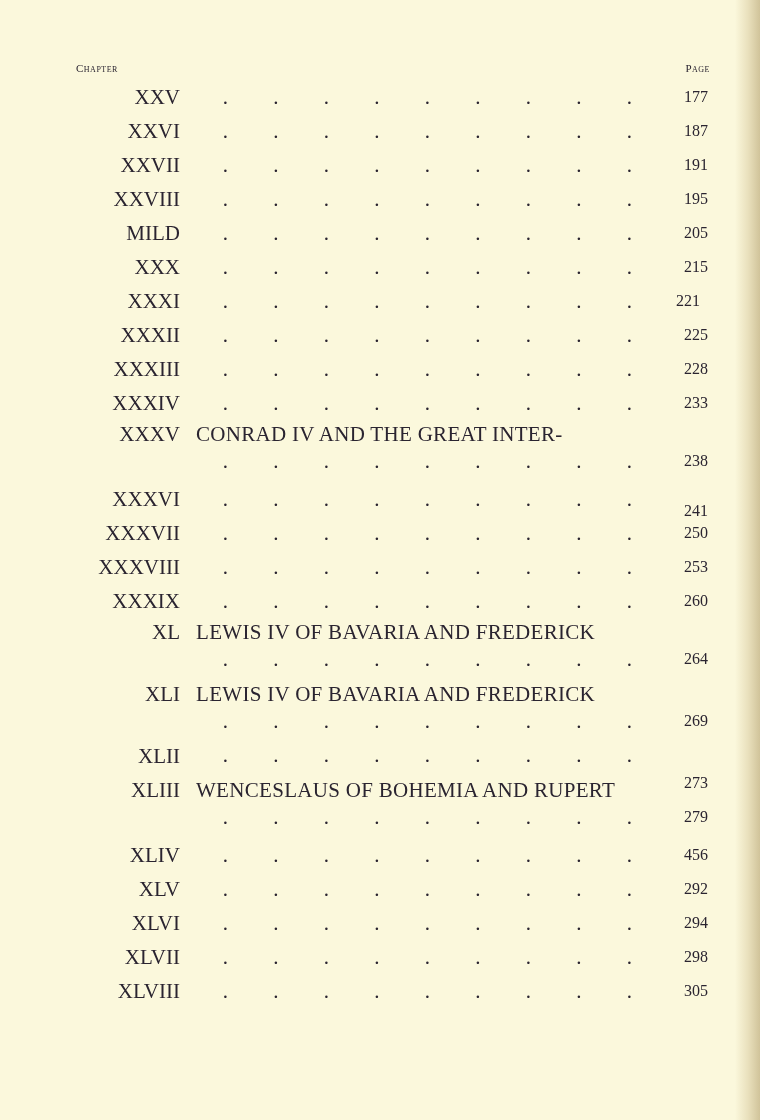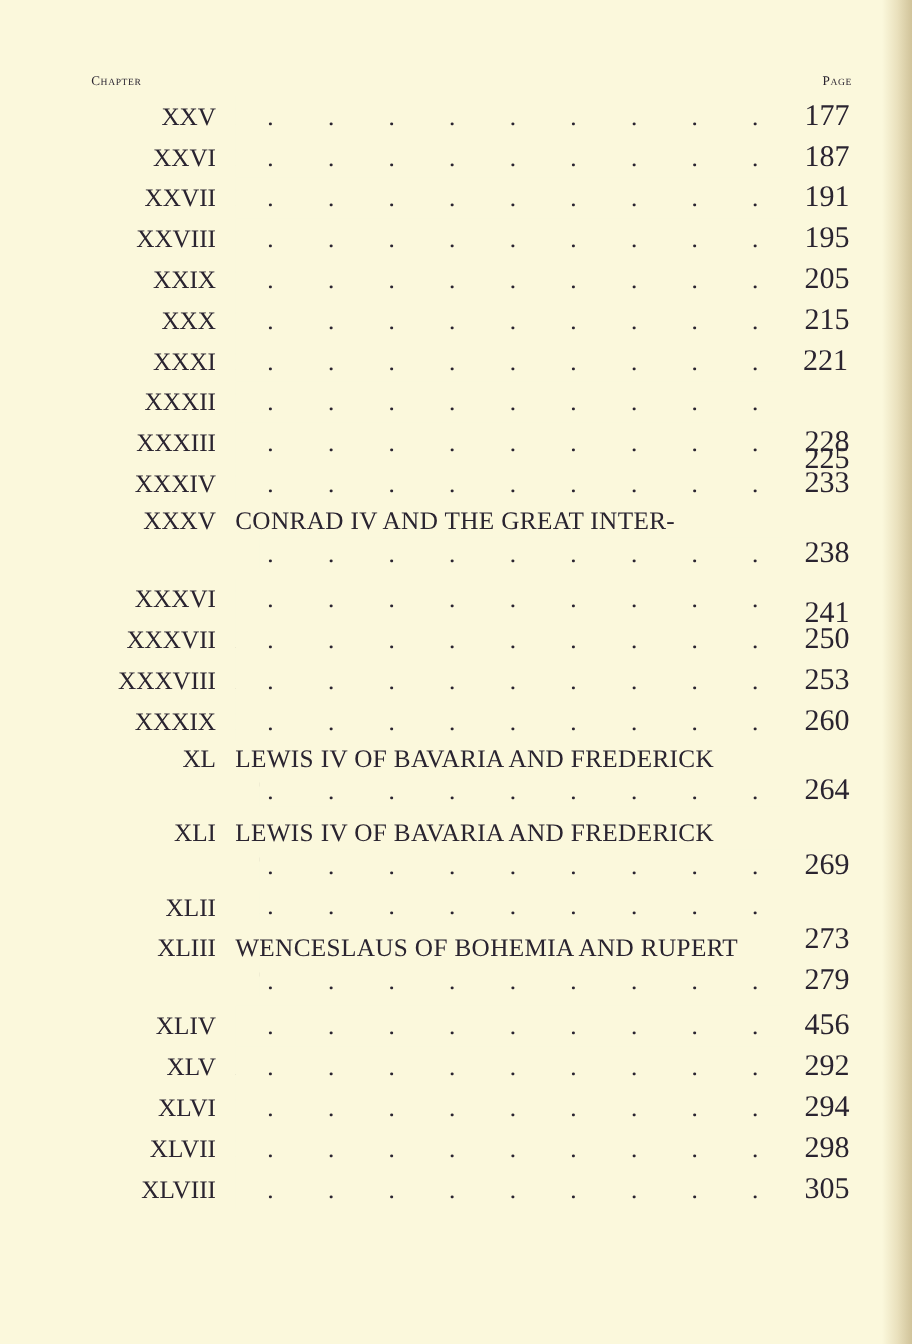--- a/index.html
+++ b/index.html
@@ -34,21 +34,21 @@
     overflow: hidden;
   }
   .title-line.cont { margin-left: 216px; width: 436px; height: 26px; line-height: 26px; }
   .title-line.first-of-multi { height: 28px; line-height: 28px; letter-spacing: 0.3px; }
   .dots {
     position: absolute; right: 0; top: 0; background: #fbf8dc;
     padding-left: 6px; letter-spacing: 20px; font-size: 21px;
   }
   .pg {
     position: absolute; left: 668px; width: 40px; text-align: right;
-    font-size: 25px; font-family: "Liberation Serif", "DejaVu Serif", serif;
+    font-size: 16px; font-family: "Liberation Serif", "DejaVu Serif", serif;
   }
 </style>
 </head>
 <body>
 
 <div class="page">
   <div class="header">
     <span class="left">Chapter</span>
     <span class="right">Page</span>
   </div>
@@ -67,38 +67,38 @@
         <span class="num" style="top: 0px; line-height: 34px; right: 580px;">XXVII</span>
         <div class="title-line"><span>LOTHAR THE SAXON</span><span class="dots">. . . . . . . . . . . . . . .</span></div>
         <span class="pg" style="top: 0px; line-height: 34px;">191</span>
       </div>
       <div class="entry">
         <span class="num" style="top: 0px; line-height: 34px; right: 580px;">XXVIII</span>
         <div class="title-line"><span>CONRAD III</span><span class="dots">. . . . . . . . . . . . . . .</span></div>
         <span class="pg" style="top: 0px; line-height: 34px;">195</span>
       </div>
       <div class="entry">
-        <span class="num" style="top: 0px; line-height: 34px; right: 580px;">XXIX</span>
+        <span class="num" style="top: 0px; line-height: 34px; right: 580px;">MILD</span>
         <div class="title-line"><span>FREDERICK I, REDBEARD</span><span class="dots">. . . . . . . . . . . . . . .</span></div>
         <span class="pg" style="top: 0px; line-height: 34px;">205</span>
       </div>
       <div class="entry">
         <span class="num" style="top: 0px; line-height: 34px; right: 580px;">XXX</span>
         <div class="title-line"><span>FREDERICK I, REDBEARD</span><span class="dots">. . . . . . . . . . . . . . .</span></div>
         <span class="pg" style="top: 0px; line-height: 34px;">215</span>
       </div>
       <div class="entry">
         <span class="num" style="top: 0px; line-height: 34px; right: 580px;">XXXI</span>
         <div class="title-line"><span>HENRY VI</span><span class="dots">. . . . . . . . . . . . . . .</span></div>
         <span class="pg" style="top: 0px; line-height: 34px; text-align: center;">221</span>
       </div>
       <div class="entry">
         <span class="num" style="top: 0px; line-height: 34px; right: 580px;">XXXII</span>
         <div class="title-line"><span>PHILIP OF SWABIA</span><span class="dots">. . . . . . . . . . . . . . .</span></div>
-        <span class="pg" style="top: 0px; line-height: 34px; margin-top: 48px;">225</span>
+        <span class="pg" style="top: 0px; line-height: 34px;">225</span>
       </div>
       <div class="entry">
         <span class="num" style="top: 0px; line-height: 34px; right: 580px;">XXXIII</span>
         <div class="title-line"><span>OTTO IV</span><span class="dots">. . . . . . . . . . . . . . .</span></div>
         <span class="pg" style="top: 0px; line-height: 34px;">228</span>
       </div>
       <div class="entry">
         <span class="num" style="top: 0px; line-height: 34px; right: 580px;">XXXIV</span>
         <div class="title-line"><span>FREDERICK II, THE WORLD'S WONDER</span><span class="dots">. . . . . . . . . . . . . . .</span></div>
         <span class="pg" style="top: 0px; line-height: 34px;">233</span>

